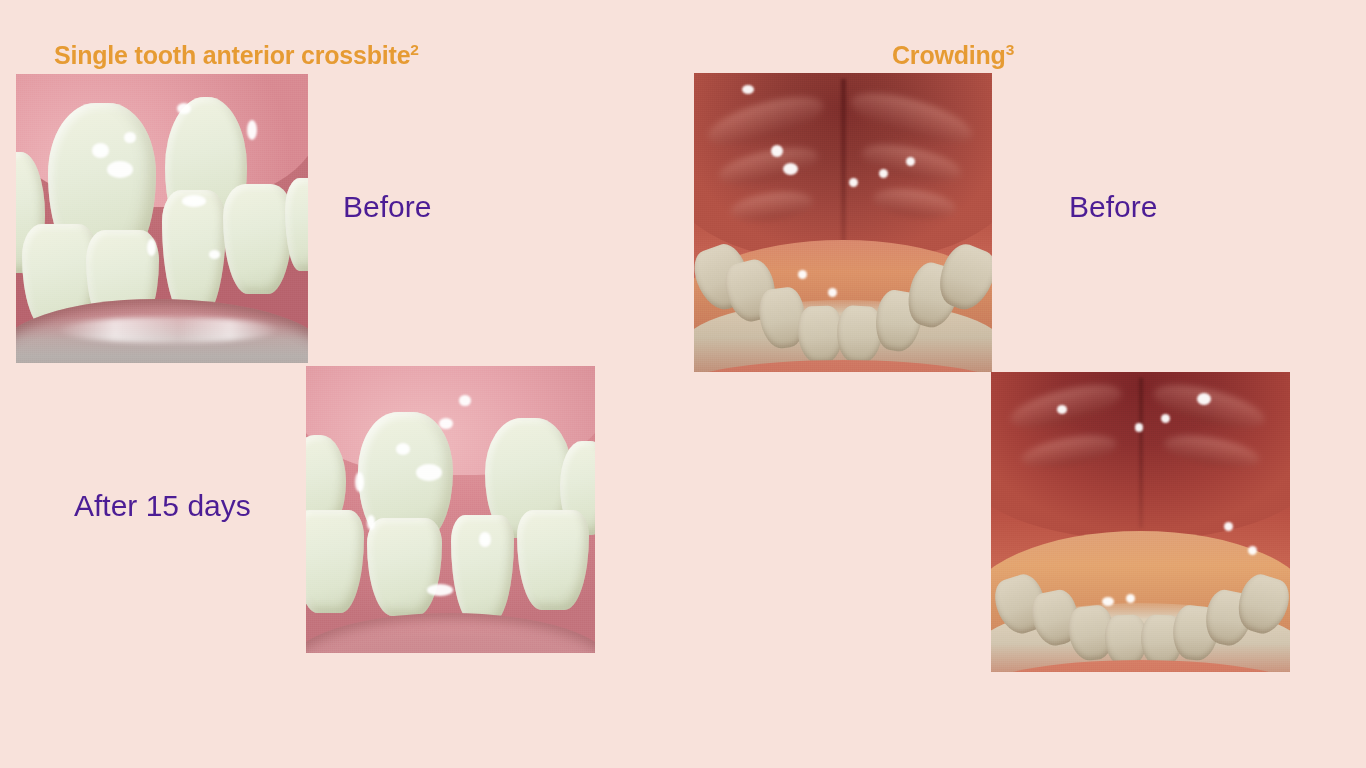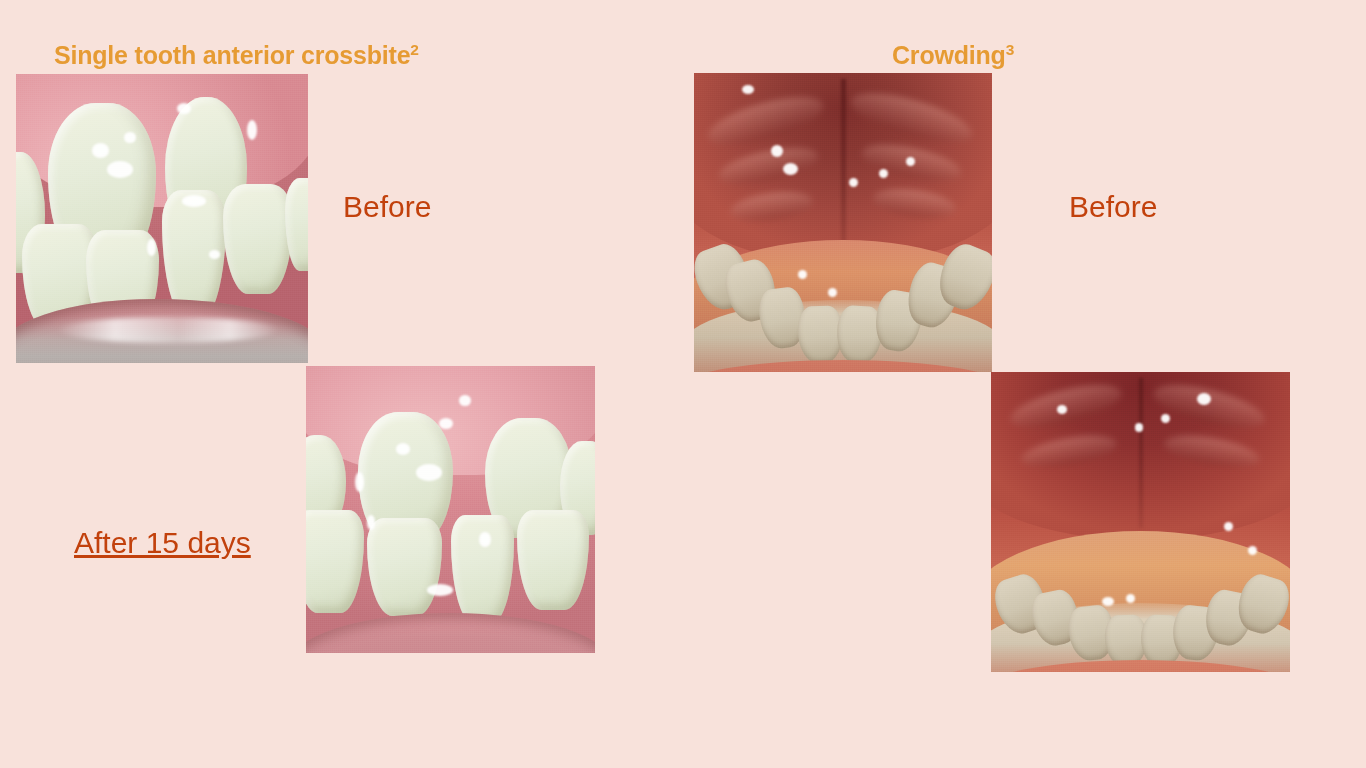--- a/index.html
+++ b/index.html
@@ -42,25 +42,25 @@
   #title-crossbite { left: 54px;  top: 22px; }
   #title-crowding  { left: 892px; top: 22px; }
 
   
   .stage-label {
     position: absolute;
     font-family: "Liberation Sans", sans-serif;
     font-weight: normal;
     font-size: 30px;
     line-height: 1;
-    color: #c2410c;
+    color: #4c1d95;
     white-space: nowrap;
   }
   #label-crossbite-before { left: 343px;  top: 192px; }
-  #label-crossbite-after  { left: 74px;   top: 528px; text-decoration: underline; }
+  #label-crossbite-after  { left: 74px;   top: 491px; }
   #label-crowding-before  { left: 1069px; top: 192px; }
   #label-crowding-after   { left: 771px;  top: 538px; }
 
   
   .photo {
     position: absolute;
     overflow: hidden;
     background: #7d4c52;
   }
   #photo-crossbite-before { left: 16px;  top: 74px;  width: 292px; height: 289px; }

